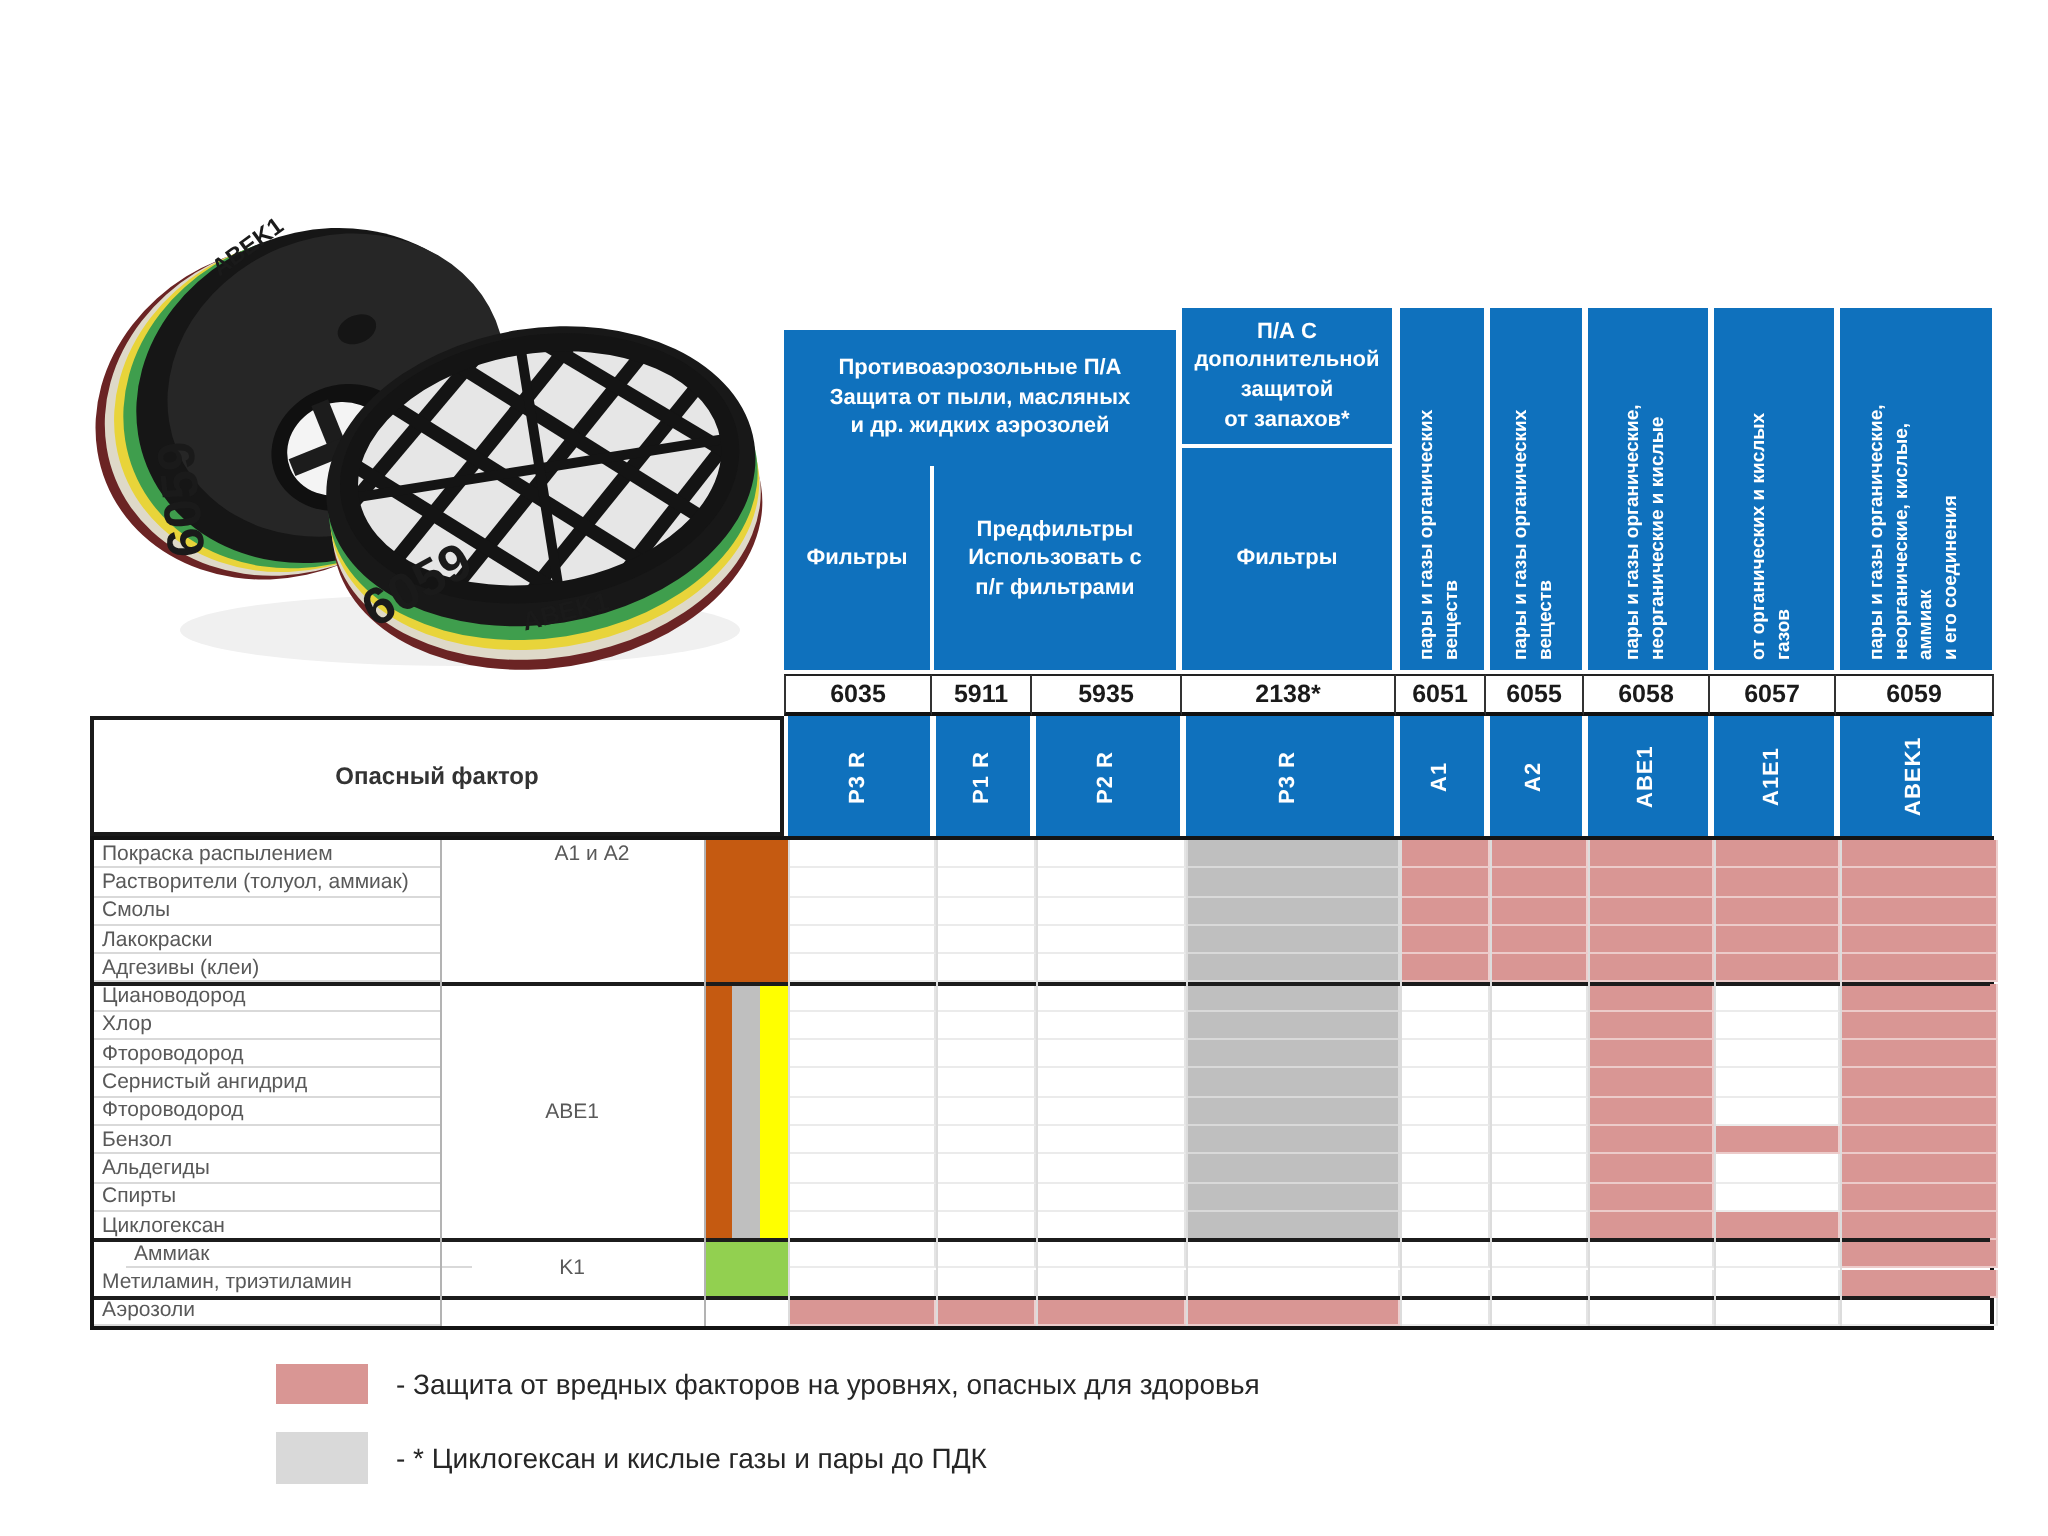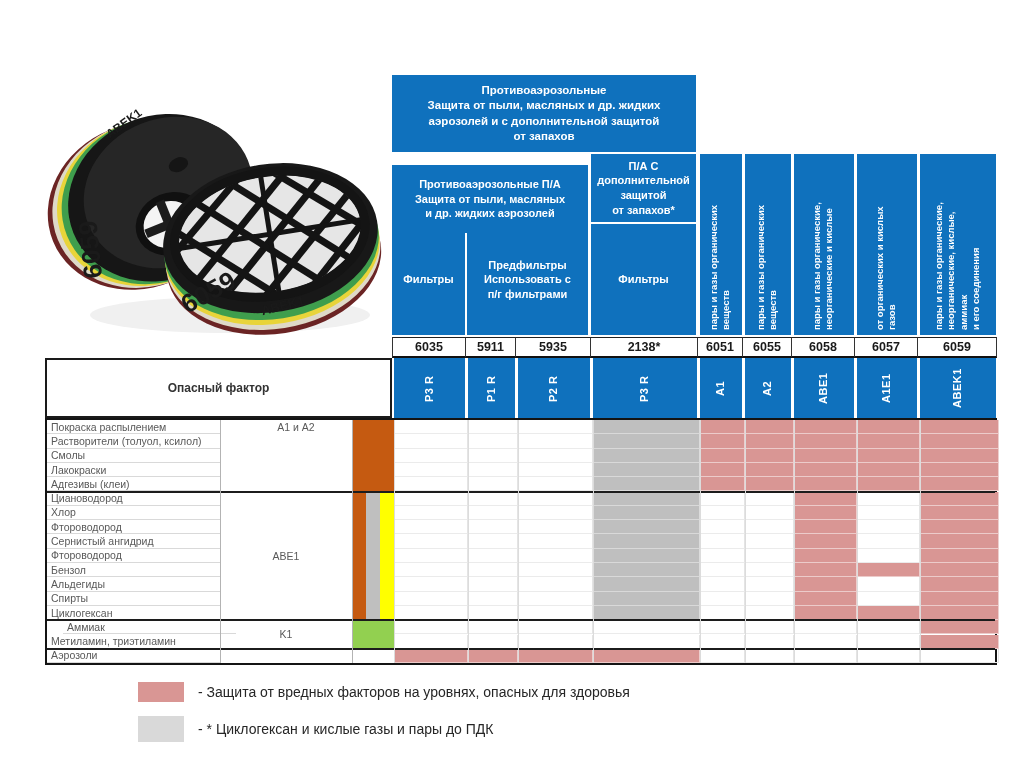--- a/index.html
+++ b/index.html
@@ -111,24 +111,20 @@
         </g>
         <line x1="140" y1="164" x2="330" y2="164" stroke="#141414" stroke-width="5"></line>
         <line x1="232" y1="95" x2="232" y2="235" stroke="#141414" stroke-width="5"></line>
       </g>
       <ellipse cx="232" cy="164" rx="96" ry="62" fill="none" stroke="#141414" stroke-width="9"></ellipse>
       <text x="138" y="230" transform="rotate(-20 138 230)" font-size="26" font-weight="bold" fill="#1a1a1a">6059</text>
       <text x="212" y="243" transform="rotate(-5 212 243)" font-size="13" font-weight="bold" fill="#1a1a1a">ABEK1</text>
     </g>
   </svg>
 
-  <div class="bluecell hdr-big" style="left:392px;top:75px;width:304px;height:77px;">Противоаэрозольные
-Защита от пыли, масляных и др. жидких
-аэрозолей и с дополнительной защитой
-от запахов</div>
 
   <div class="bluecell hdr-sub" style="left:392px;top:154px;width:196px;height:68px;margin-top:11px;">Противоаэрозольные П/А
 Защита от пыли, масляных
 и др. жидких аэрозолей</div>
   <div class="bluecell hdr-sub" style="left:591px;top:154px;width:105px;height:68px;">П/А С
 дополнительной
 защитой
 от запахов*</div>
 
   <div class="bluecell hdr-sub" style="left:392px;top:224px;width:73px;height:111px;">Фильтры</div>
@@ -178,21 +174,21 @@
       <div class="rowlabel" style="top: 0px; width: 173px; height: 14.3px;">Покраска распылением</div>
       <div class="cell W" style="left: 347px; top: 0px; width: 74px; height: 14.3px;"></div>
       <div class="cell W" style="left: 421px; top: 0px; width: 50px; height: 14.3px;"></div>
       <div class="cell W" style="left: 471px; top: 0px; width: 75px; height: 14.3px;"></div>
       <div class="cell G" style="left: 546px; top: 0px; width: 107px; height: 14.3px;"></div>
       <div class="cell P" style="left: 653px; top: 0px; width: 45px; height: 14.3px;"></div>
       <div class="cell P" style="left: 698px; top: 0px; width: 49px; height: 14.3px;"></div>
       <div class="cell P" style="left: 747px; top: 0px; width: 63px; height: 14.3px;"></div>
       <div class="cell P" style="left: 810px; top: 0px; width: 63px; height: 14.3px;"></div>
       <div class="cell P" style="left: 873px; top: 0px; width: 79px; height: 14.3px;"></div>
-      <div class="rowlabel" style="top: 14.3px; width: 173px; height: 14.3px;">Растворители (толуол, ксилол)</div>
+      <div class="rowlabel" style="top: 14.3px; width: 173px; height: 14.3px;">Растворители (толуол, аммиак)</div>
       <div class="cell W" style="left: 347px; top: 14.3px; width: 74px; height: 14.3px;"></div>
       <div class="cell W" style="left: 421px; top: 14.3px; width: 50px; height: 14.3px;"></div>
       <div class="cell W" style="left: 471px; top: 14.3px; width: 75px; height: 14.3px;"></div>
       <div class="cell G" style="left: 546px; top: 14.3px; width: 107px; height: 14.3px;"></div>
       <div class="cell P" style="left: 653px; top: 14.3px; width: 45px; height: 14.3px;"></div>
       <div class="cell P" style="left: 698px; top: 14.3px; width: 49px; height: 14.3px;"></div>
       <div class="cell P" style="left: 747px; top: 14.3px; width: 63px; height: 14.3px;"></div>
       <div class="cell P" style="left: 810px; top: 14.3px; width: 63px; height: 14.3px;"></div>
       <div class="cell P" style="left: 873px; top: 14.3px; width: 79px; height: 14.3px;"></div>
       <div class="rowlabel" style="top: 28.6px; width: 173px; height: 14.3px;">Смолы</div>

